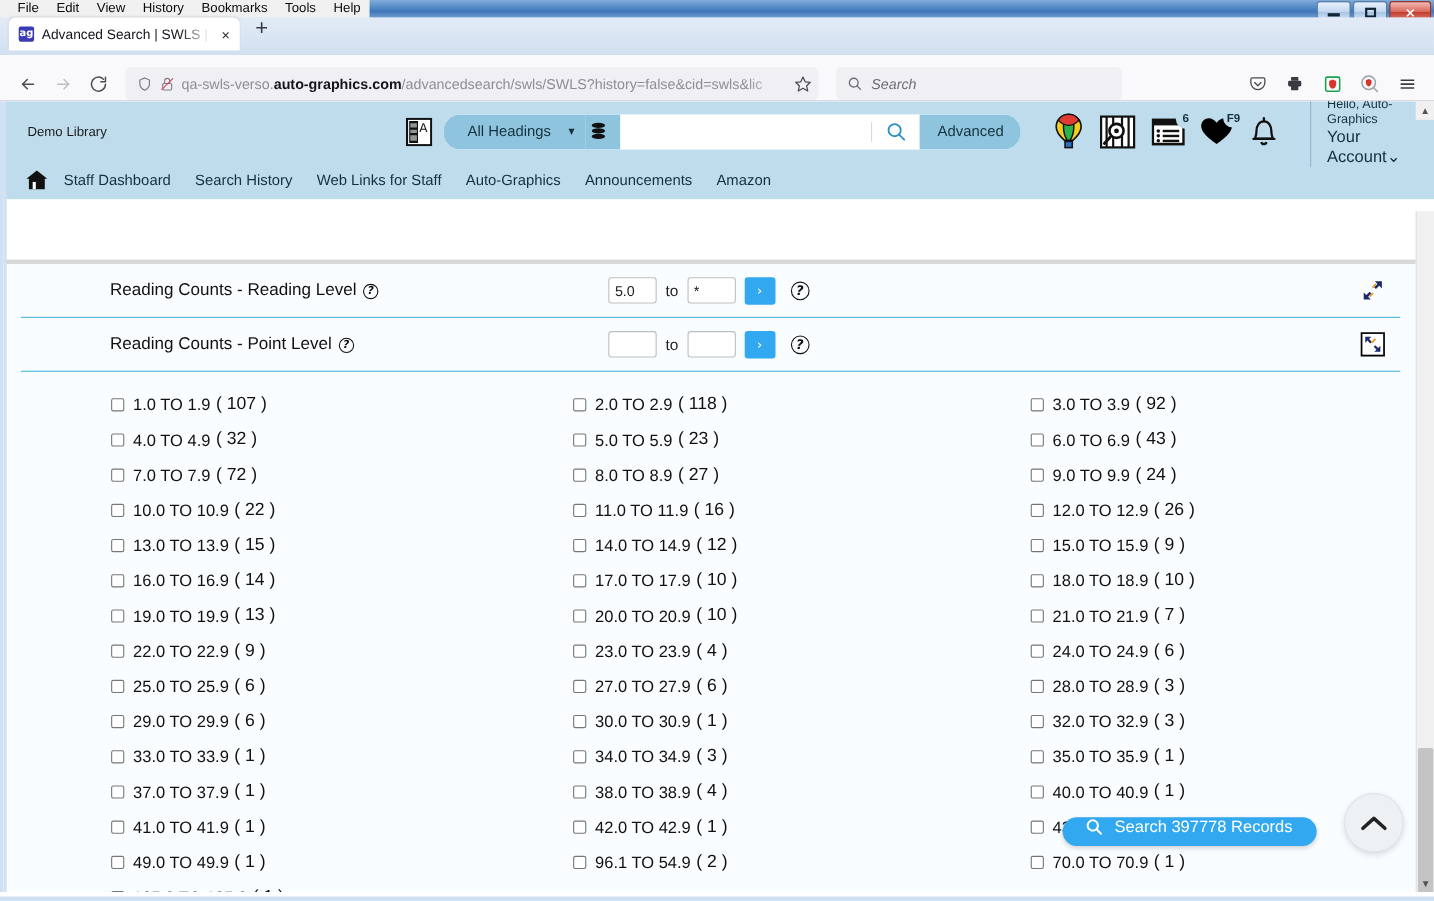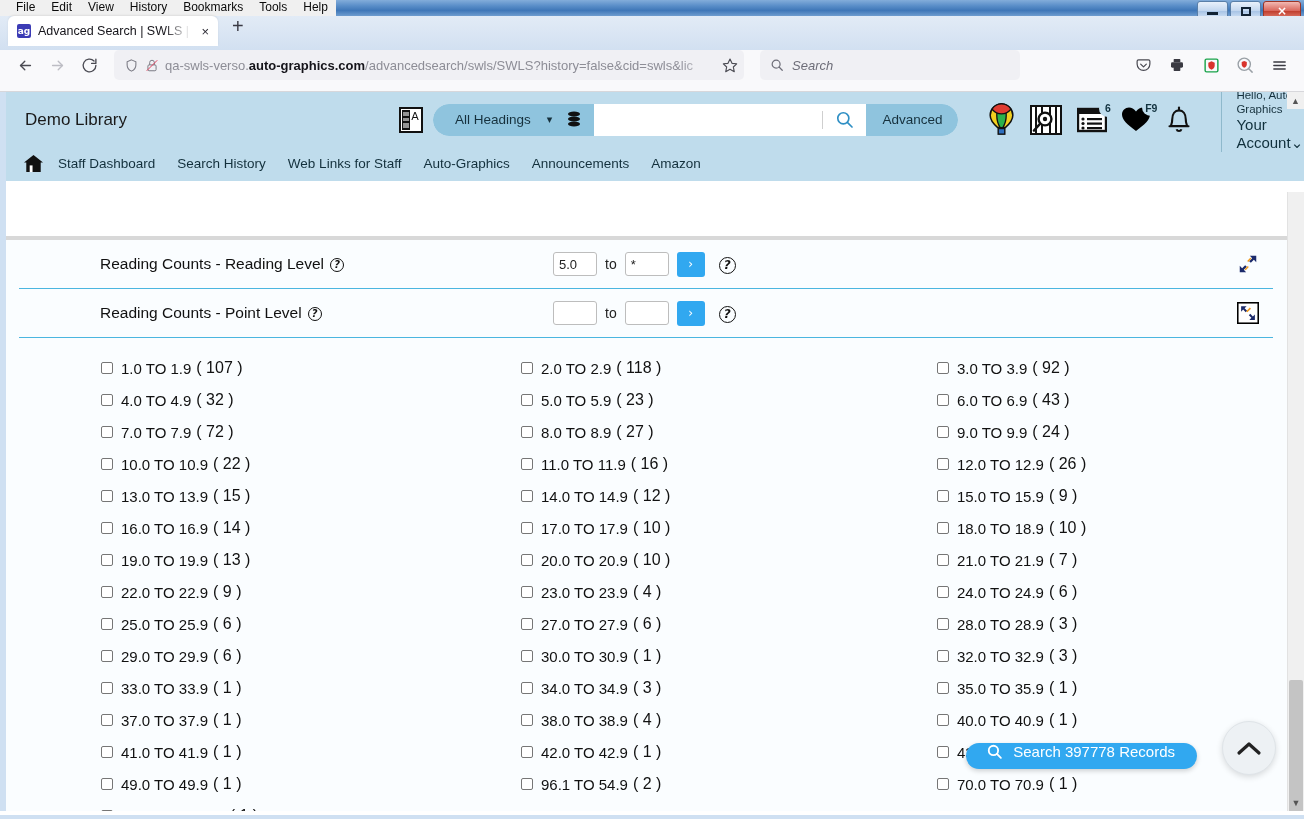--- a/index.html
+++ b/index.html
@@ -78,21 +78,21 @@
     flex:1 1 auto;
     -webkit-mask-image: linear-gradient(90deg,#000 82%, transparent 100%);
     mask-image: linear-gradient(90deg,#000 82%, transparent 100%);
   }
   .tab-close { font-size:13px; color:#2b2a33; line-height:1; padding:1px 3px; cursor:pointer; }
   .tab-new { position:relative; font-size:20px; color:#3a3a44; line-height:1;
     margin: 0 0 6px 14px; cursor:pointer; font-weight:300;}
 
   
   .navbar {
-    height:42px; background:#f9f9fb; display:flex; align-items:flex-start;
+    height:42px; background:#f9f9fb; display:flex; align-items:flex-end;
     padding: 0 10px; gap: 2px; border-bottom:1px solid #d7d7db;
   }
   .nav-btn {
     width:30px; height:30px; border-radius:4px;
     display:flex; align-items:center; justify-content:center;
     color:#4a4a52; font-size:16px; cursor:pointer; flex:0 0 auto;
   }
   .nav-btn.disabled { color:#b9b9c0; }
   .urlbar {
     flex: 0 1 630px; height:30px; margin-left:8px;
@@ -117,21 +117,21 @@
 
   
   .viewport { position:relative; height: 719px; background:#fff; overflow:hidden;
     border-left:3px solid #cfe0f2; }
 
   .app-header {
     background:#bfdcec; padding: 0; position:relative;
     border-bottom: 2px solid #bfdcec;
   }
   .header-row1 { height:55px; display:flex; align-items:center; padding: 0 16px 0 22px; }
-  .lib-name { font-size:17px; color:#1a1a1a; flex:0 0 auto; }
+  .lib-name { font-size:12px; color:#1a1a1a; flex:0 0 auto; }
   .searchgroup {
     margin-left: 272px;
     display:flex; align-items:center; gap:0;
   }
   .icon-langflag {
     width:24px; height:26px; flex:0 0 auto; margin-right:10px;
     display:block;
   }
   .search-pill {
     display:flex; align-items:stretch; border-radius:18px; overflow:hidden;

